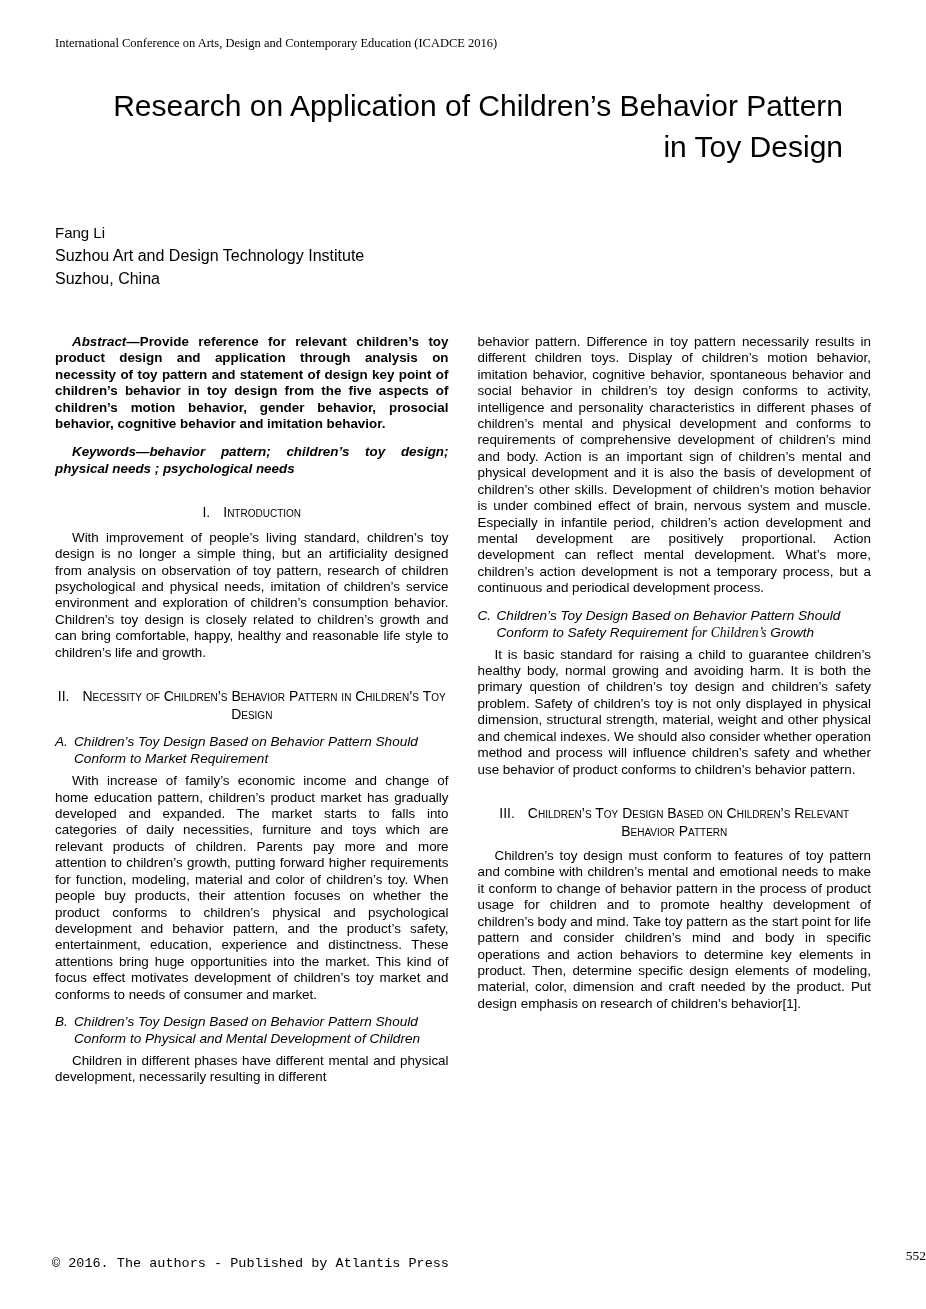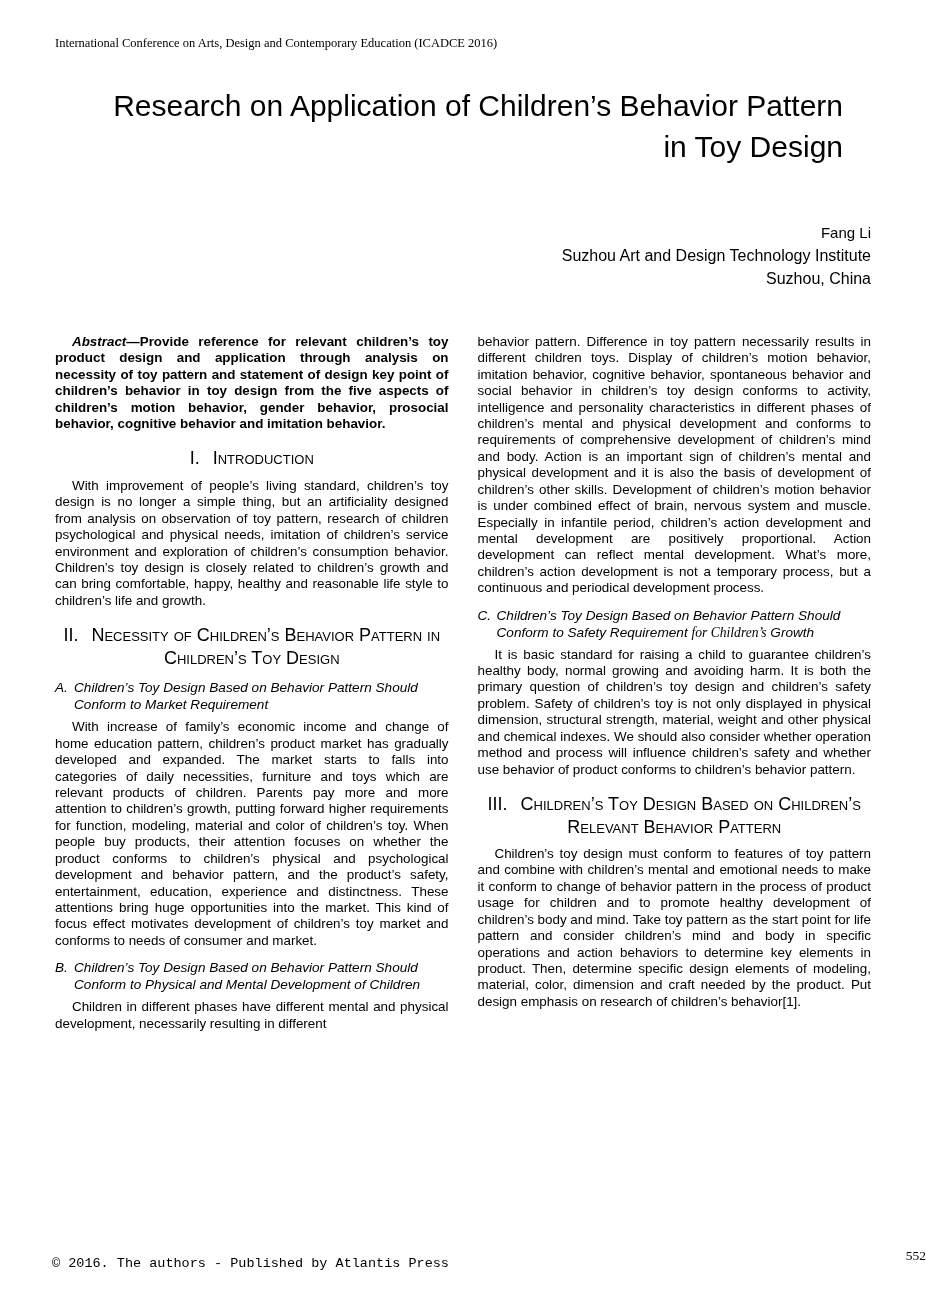--- a/index.html
+++ b/index.html
@@ -28,21 +28,21 @@
     margin: 34px auto 0 auto;
     max-width: 760px;
     text-align: right;
     font-size: 30px;
     font-weight: 400;
     line-height: 1.38;
     letter-spacing: 0px;
   }
   .author-block {
     margin-top: 54px;
-    text-align: right;
+    text-align: left;
     line-height: 1.45;
   }
   .author-name { font-size: 15px; }
   .author-affil, .author-city { font-size: 16px; }
   .columns {
     display: flex;
     gap: 29px;
     margin-top: 44px;
   }
   .col {
@@ -64,23 +64,23 @@
   .abstract .label { font-style: italic; }
   .keywords {
     font-weight: bold;
     font-style: italic;
     margin: 12px 0 0 0;
     text-indent: 17px;
   }
   .sec-head {
     text-align: center;
     font-variant: small-caps;
-    font-size: 18px;
+    font-size: 14px;
     line-height: 1.25;
-    margin: 15px 0 8px 0;
+    margin: 27px 0 8px 0;
     text-indent: 0;
   }
   .sec-head .sec-num {
     display: inline-block;
     margin-right: 13px;
   }
   .subhead {
     font-style: italic;
     font-size: 13.6px;
     line-height: 1.25;
@@ -134,20 +134,21 @@
     <div class="author-affil">Suzhou Art and Design Technology Institute</div>
     <div class="author-city">Suzhou, China</div>
   </div>
 
   <div class="columns">
 
     <div class="col">
 
       <p class="abstract"><span class="label">Abstract</span><span>—Provide reference for relevant children’s toy product design and application through analysis on necessity of toy pattern and statement of design key point of children’s behavior in toy design from the five aspects of children’s motion behavior, gender behavior, prosocial behavior, cognitive behavior and imitation behavior.</span></p>
 
+      <p class="keywords"><span>Keywords</span><span>—behavior pattern; children’s toy design; physical needs ; psychological needs</span></p>
 
       <div class="sec-head"><span class="sec-num">I.</span><span>Introduction</span></div>
 
       <p class="para">With improvement of people’s living standard, children’s toy design is no longer a simple thing, but an artificiality designed from analysis on observation of toy pattern, research of children psychological and physical needs, imitation of children’s service environment and exploration of children’s consumption behavior. Children’s toy design is closely related to children’s growth and can bring comfortable, happy, healthy and reasonable life style to children’s life and growth.</p>
 
       <div class="sec-head"><span class="sec-num">II.</span><span>Necessity of Children’s Behavior Pattern in Children’s Toy Design</span></div>
 
       <div class="subhead"><span class="sub-label">A.</span><span>Children’s Toy Design Based on Behavior Pattern Should Conform to Market Requirement</span></div>
 
       <p class="para">With increase of family’s economic income and change of home education pattern, children’s product market has gradually developed and expanded. The market starts to falls into categories of daily necessities, furniture and toys which are relevant products of children. Parents pay more and more attention to children’s growth, putting forward higher requirements for function, modeling, material and color of children’s toy. When people buy products, their attention focuses on whether the product conforms to children’s physical and psychological development and behavior pattern, and the product’s safety, entertainment, education, experience and distinctness. These attentions bring huge opportunities into the market. This kind of focus effect motivates development of children’s toy market and conforms to needs of consumer and market.</p>

